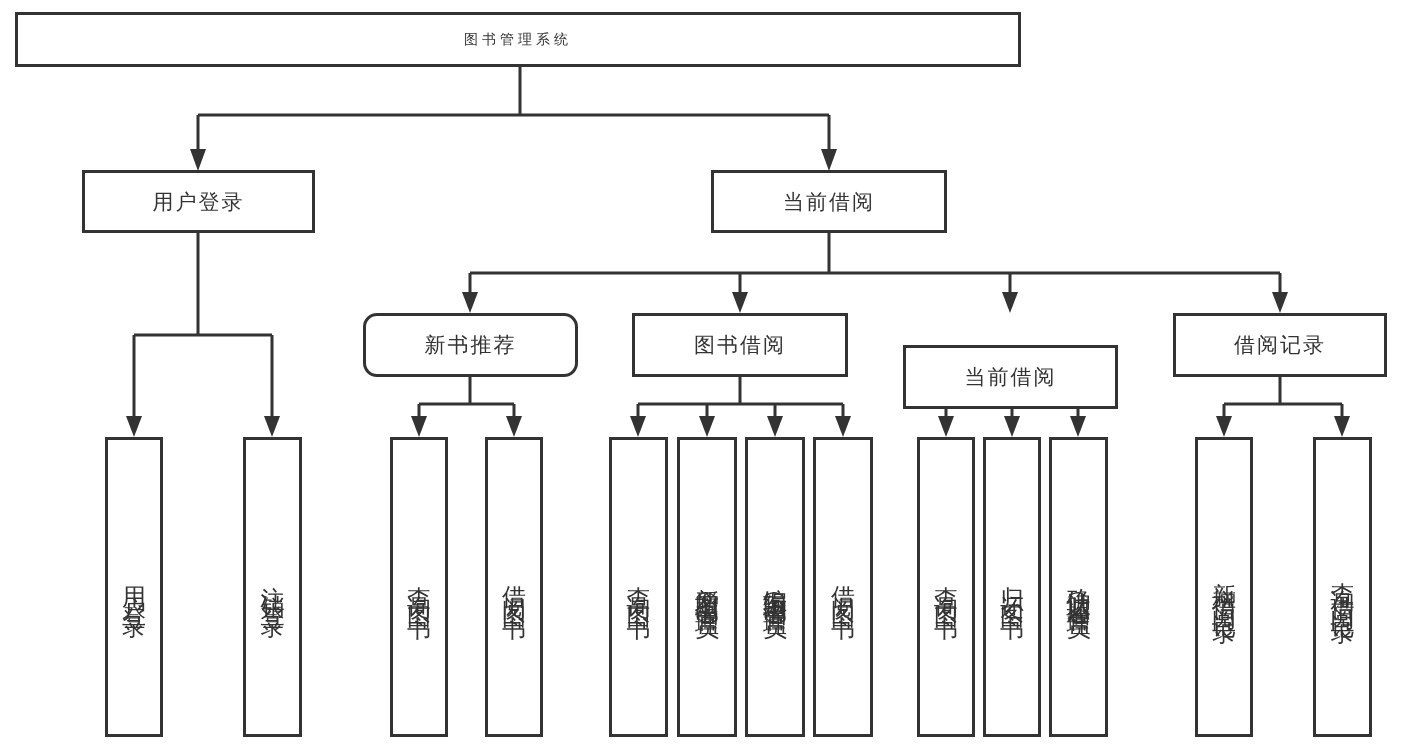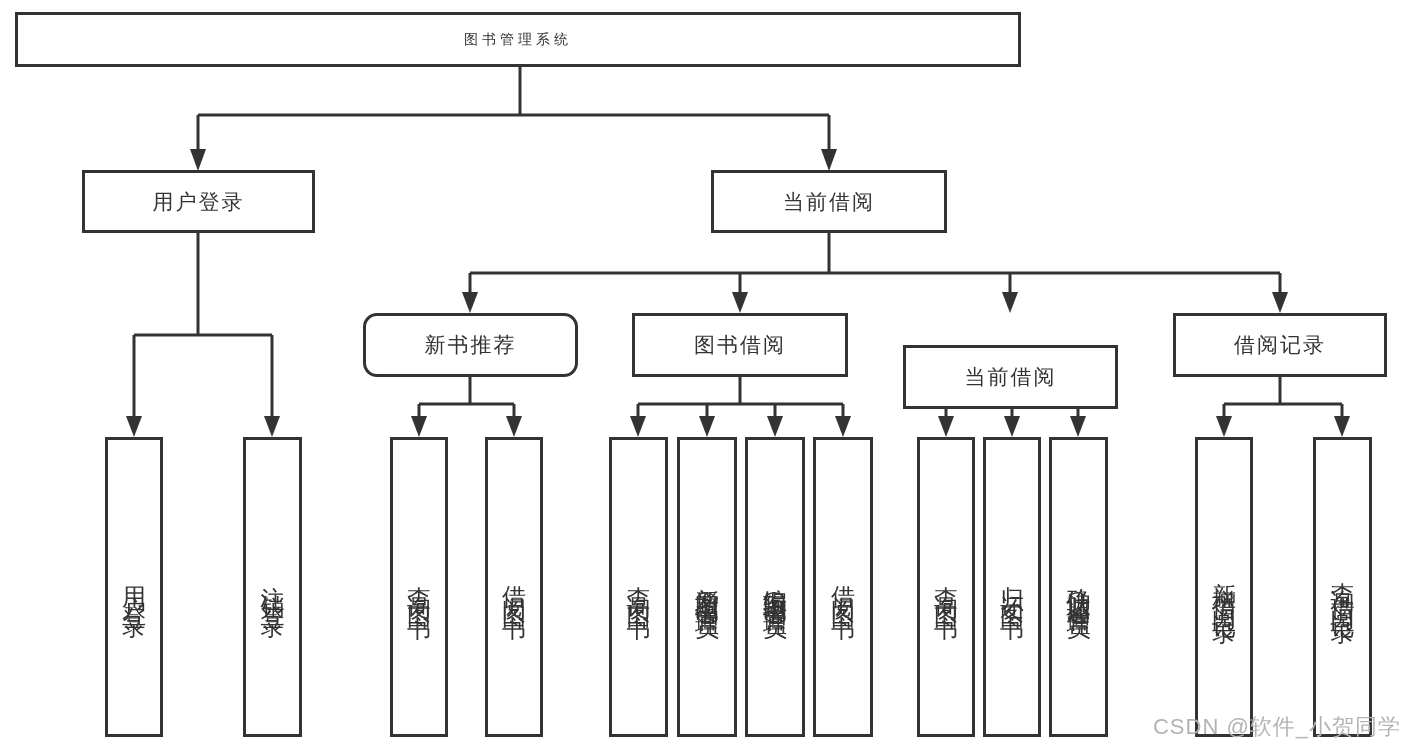--- a/index.html
+++ b/index.html
@@ -181,15 +181,14 @@
     <span class="vtext">确认归还（管理员）</span>
   </div>
 
   <div class="node leaf ls6" style="left:1195px;top:437px;width:58px;height:300px;">
     <span class="vtext">新增借阅记录</span>
   </div>
   <div class="node leaf ls6" style="left:1313px;top:437px;width:59px;height:300px;">
     <span class="vtext">查询借阅记录</span>
   </div>
 
-  <div class="watermark">CSDN @软件_小贺同学</div>
 
 </div>
 
 </body></html>

